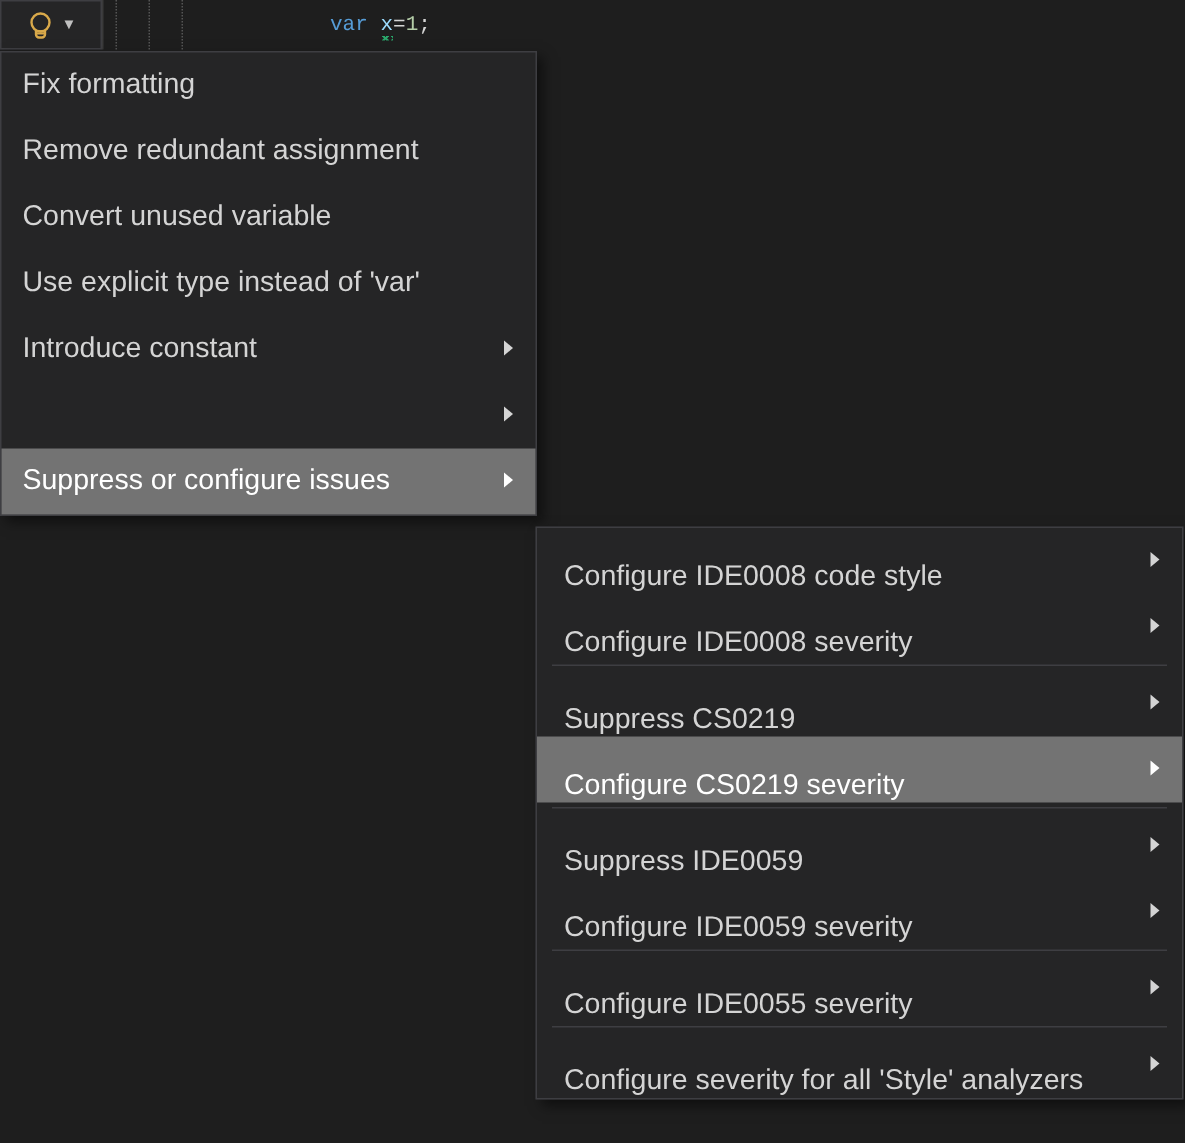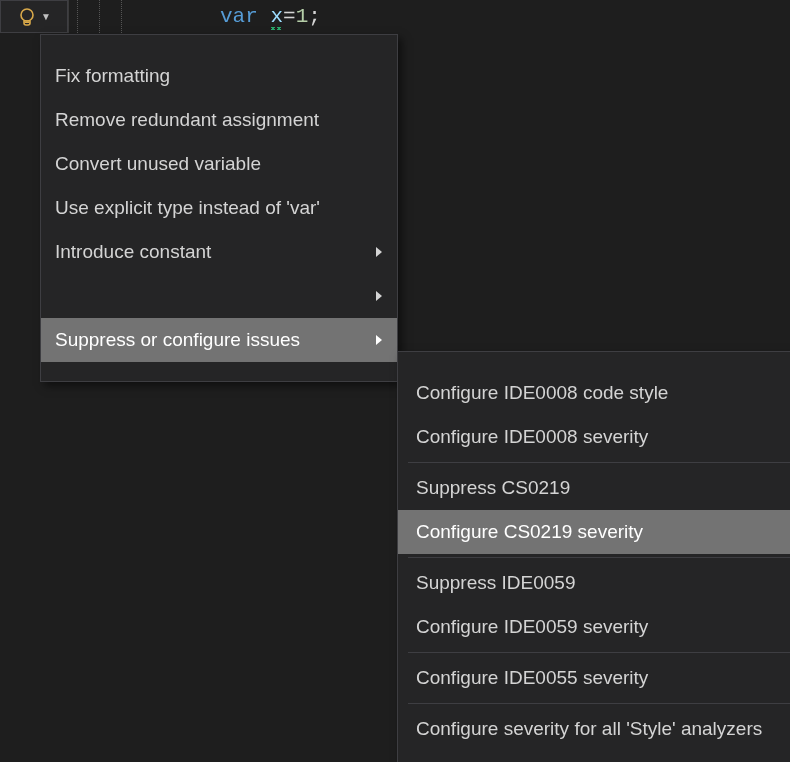--- a/index.html
+++ b/index.html
@@ -43,21 +43,21 @@
     }
     .line-gutter .tick {
       position: absolute;
       top: 0;
       bottom: 0;
       width: 0;
       border-left: 1px dotted #555;
     }
     .code-text {
       font-family: Consolas, "Courier New", monospace;
-      font-size: 21px;
+      font-size: 14px;
       padding-left: 80px;
       display: flex;
       align-items: center;
       height: 100%;
     }
     .kw { color: #569cd6; }
     .id { color: #9cdcfe; position: relative; }
     .id .squiggle {
       position: absolute;
       left: 0; right: 0;
@@ -71,22 +71,21 @@
     .op, .lit, .semi { color: #b5cea8; }
     .op { color: #d4d4d4; }
     .lit { color: #b5cea8; }
     .semi { color: #d4d4d4; }
 
     .menu {
       position: absolute;
       background: #252526;
       border: 1px solid #3e3e42;
       box-shadow: 4px 4px 8px rgba(0,0,0,0.5);
-      padding: 19px 0;
-      margin-left: 40px;
+      padding: 0 0;
     }
     .menu-main {
       top: 34px;
       left: 0;
       width: 358px;
     }
     .menu-sub {
       top: 351px;
       left: 357px;
       width: 432px;
@@ -113,20 +112,21 @@
       color: #d4d4d4;
     }
     .menu-item.hovered .arrow { color: #ffffff; }
     .menu-sep {
       height: 1px;
       background: #3e3e42;
       margin: 3px 10px;
     }
     .menu-sub .menu-item {
       padding-left: 18px;
+      align-items: flex-end;
     }
   </style>
 </head>
 <body>
 
 <div class="editor-bar">
   <div class="lightbulb-area">
     <span class="lightbulb-icon">
       <svg width="20" height="20" viewBox="0 0 20 20">
         <circle cx="10" cy="8" r="6" fill="none" stroke="#d9a94a" stroke-width="1.6"></circle>

